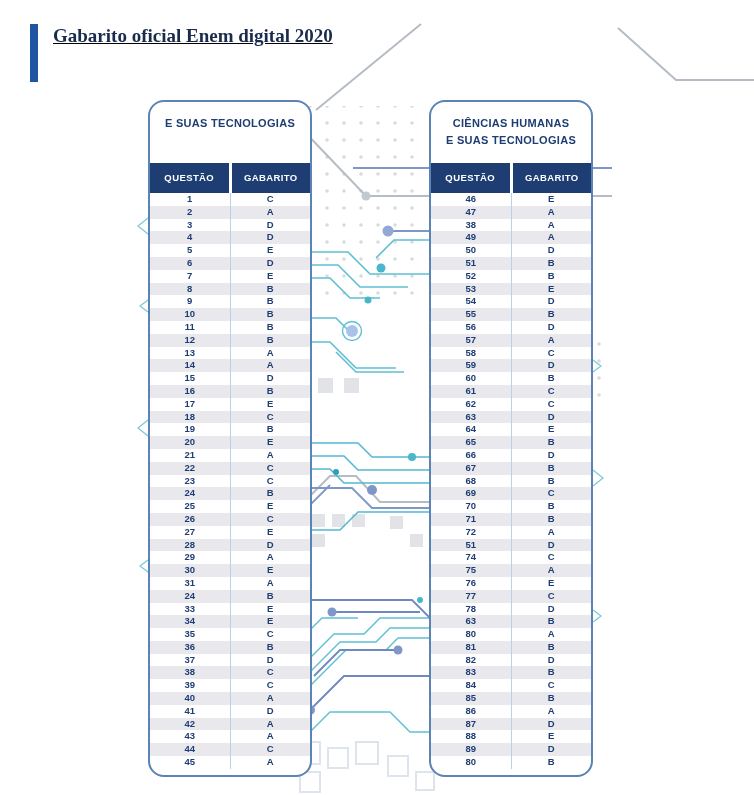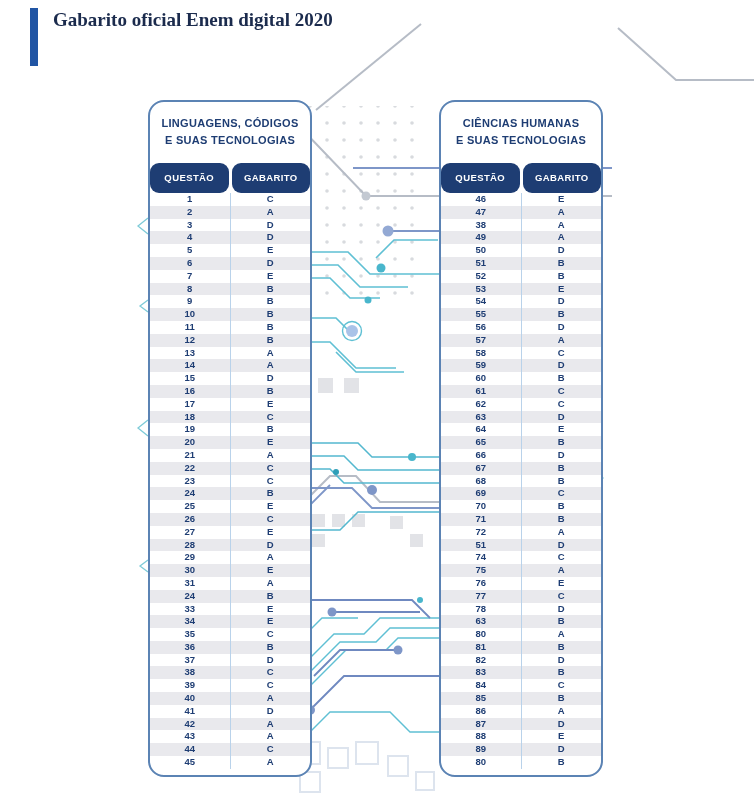--- a/index.html
+++ b/index.html
@@ -1,47 +1,47 @@
 <!DOCTYPE html>
 <html><head>
 <meta charset="utf-8">
 <style>
   * { box-sizing: border-box; margin: 0; padding: 0; }
   html, body { width: 754px; height: 795px; background: #ffffff; overflow: hidden; }
   body { position: relative; font-family: "Liberation Sans", sans-serif; }
 
   
-  .header { position: absolute; left: 30px; top: 8px; display: flex; z-index: 3; }
+  .header { position: absolute; left: 30px; top: 24px; display: flex; z-index: 3; text-decoration: underline; }
   .header-bar { width: 8px; height: 58px; background: #2155a4; }
   .header-text { margin-left: 15px; font-family: "Liberation Serif", serif; color: #1b2b4d; }
   .header-title { font-size: 19px; font-weight: bold; line-height: 1.25; }
   .header-subtitle { font-size: 16.5px; line-height: 1.3; }
   .header-subtitle .bold { font-weight: bold; }
 
   
   .circuit { position: absolute; left: 0; top: 0; z-index: 1; }
 
   
   .answer-table {
     position: absolute; top: 100px; width: 164px; height: 677px;
     background: #ffffff; border: 2px solid #5b83b4; border-radius: 16px;
     z-index: 2; overflow: hidden;
   }
   .answer-table.left  { left: 148px; }
-  .answer-table.right { left: 439px; }
+  .answer-table.right { left: 429px; }
 
   .table-title {
     height: 61px; padding-top: 13px; text-align: center;
     color: #1e3d73; font-weight: bold; font-size: 11px; line-height: 1.55;
     letter-spacing: 0.3px;
   }
   .col-headers { display: flex; gap: 3px; height: 30px; }
   .col-header {
     flex: 1; background: #1e3d73; color: #ffffff; font-weight: bold;
-    font-size: 9.5px; letter-spacing: 0.4px; text-align: center; line-height: 30px; border-radius: 9px;
+    font-size: 9.5px; letter-spacing: 0.4px; text-align: center; line-height: 30px;
   }
   .rows { }
   .row { display: flex; height: 12.8px; align-items: center; }
   .row.alt { background: #e9e9ed; }
   .cell {
     flex: 1; text-align: center; font-size: 9.5px; font-weight: bold;
     color: #1e3d73; line-height: 12.8px;
   }
   .cell.a { border-left: 1px solid #b9d2ea; }
 </style>
@@ -152,21 +152,20 @@
 
 <div class="header">
   <div class="header-bar"></div>
   <div class="header-text">
     <div class="header-title">Gabarito oficial Enem digital 2020</div>
   </div>
 </div>
 
 <div class="answer-table left">
   <div class="table-title">
-    <div>LINGUAGENS, CÓDIGOS</div>
     <div>E SUAS TECNOLOGIAS</div>
   </div>
   <div class="col-headers">
     <div class="col-header">QUESTÃO</div>
     <div class="col-header">GABARITO</div>
   </div>
   <div class="rows">
       <div class="row">
         <div class="cell q">1</div>
         <div class="cell a">C</div>

